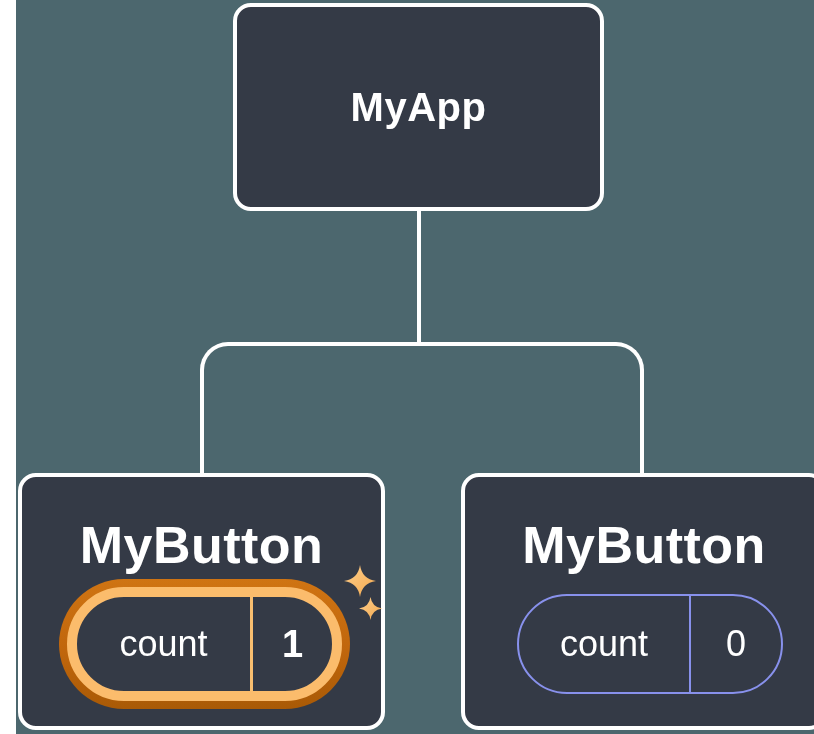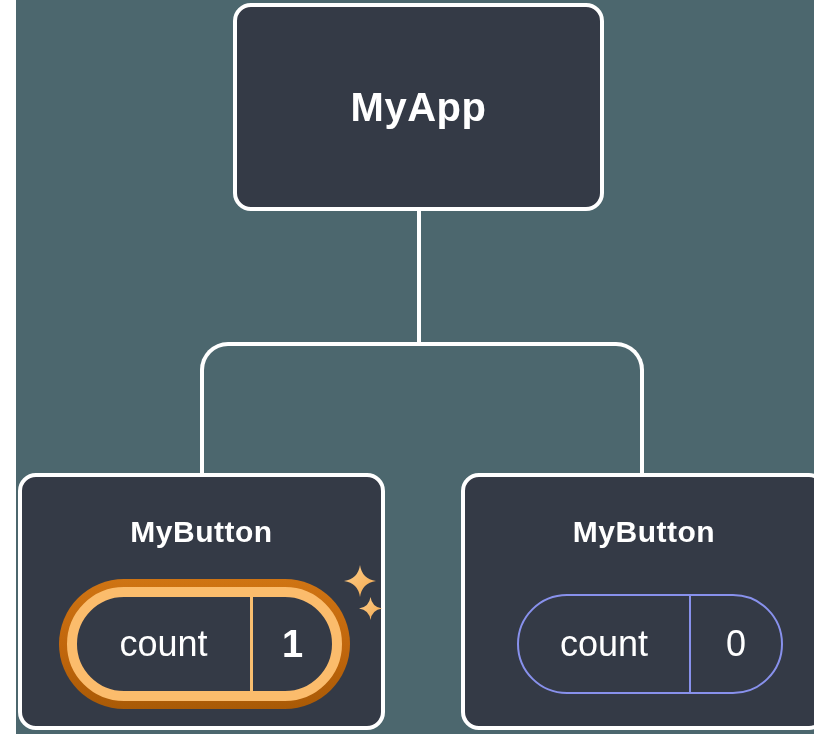--- a/index.html
+++ b/index.html
@@ -44,21 +44,21 @@
     border-bottom: none;
     border-radius: 28px 28px 0 0;
   }
   .node-left  { left: 2px;   top: 473px; width: 367px; height: 257px; }
   .node-right { left: 445px; top: 473px; width: 366px; height: 257px; }
   .child-label {
     position: absolute;
     top: 38px; left: 0;
     width: 100%;
     text-align: center;
-    font-size: 30px;
+    font-size: 52px;
     font-weight: 600;
     color: #FFFFFF;
     letter-spacing: 0.5px;
   }
   .pill-glow {
     position: absolute;
     left: 37px; top: 102px;
     width: 291px; height: 130px;
     border-radius: 999px;
     background: linear-gradient(180deg, #CF7413 0%, #C0660C 55%, #A95A06 100%);

